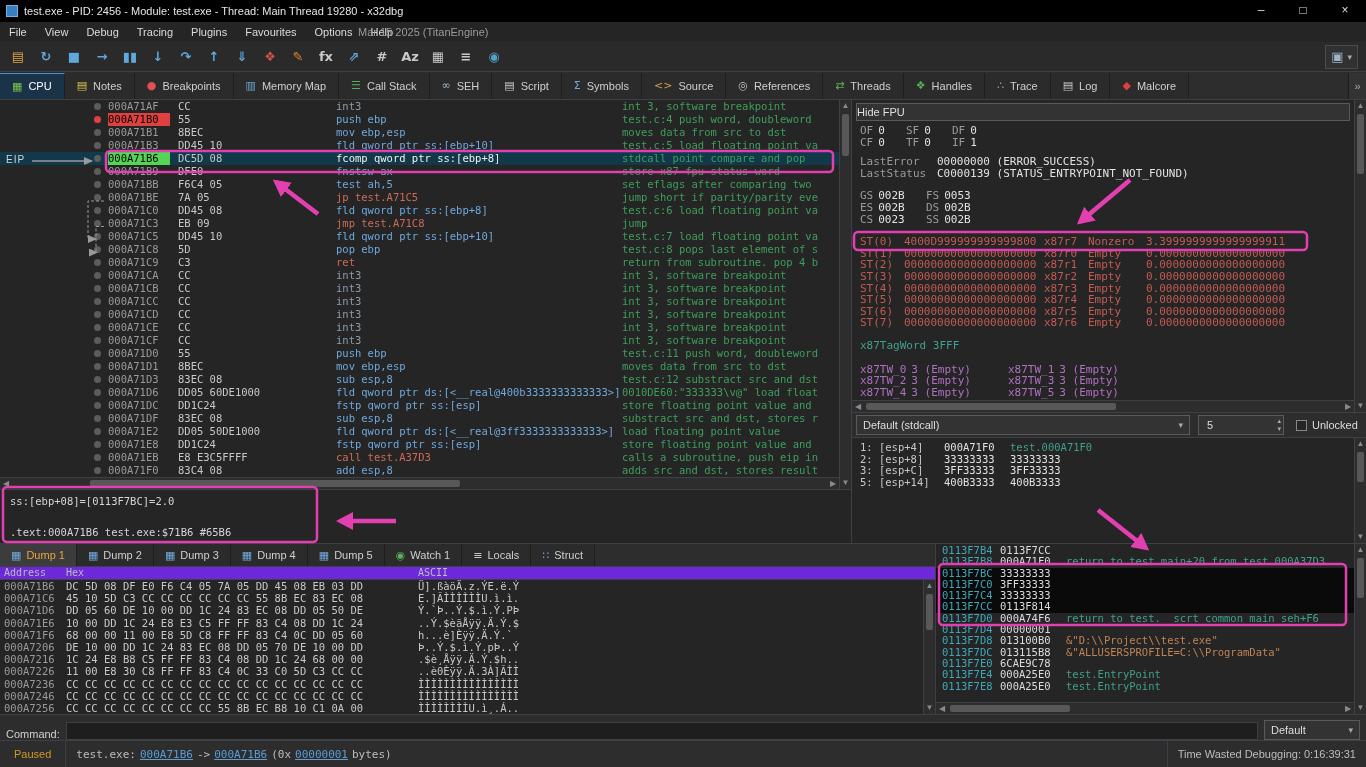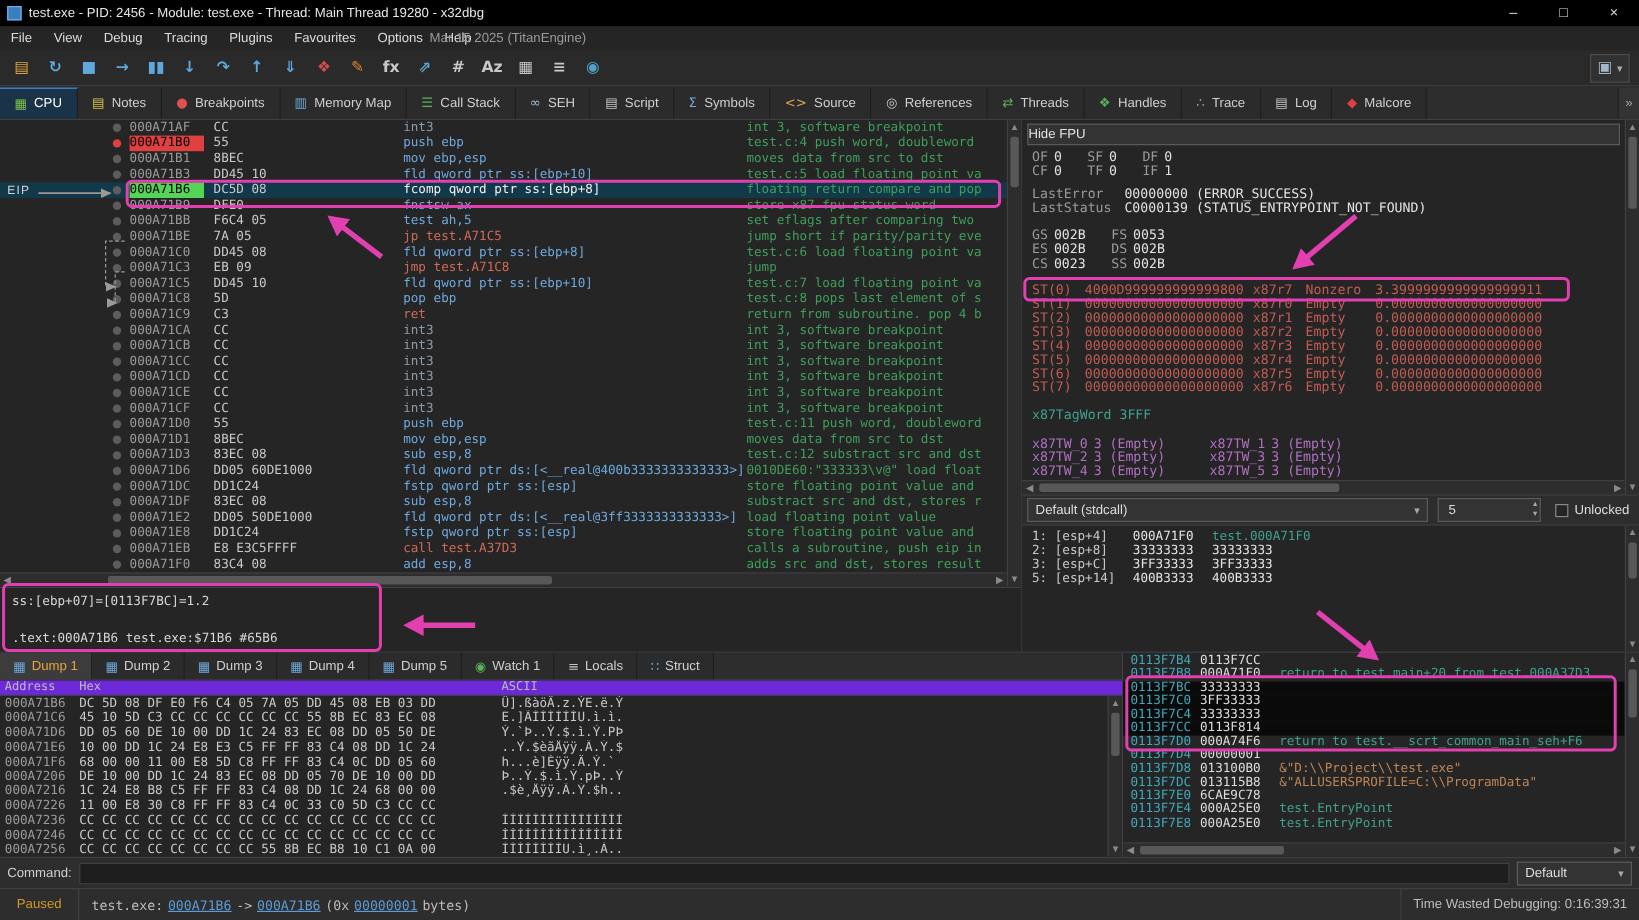--- a/index.html
+++ b/index.html
@@ -126,21 +126,21 @@
 .srow.sel{background:#0A0A0A}
 .sa{width:64px;padding-left:6px;color:var(--stack-cyan,#3FA7B8);flex:none}
 .sv{width:66px;color:#DCDCDC;flex:none}
 .sc{flex:1;overflow:hidden;color:#DCDCDC}
 .sc.sym{color:var(--sym-teal,#3FA08C)}
 .sc.str{color:var(--str-orange,#BE8454)}
 .stack-vscroll{position:absolute;right:0;top:0;width:12px;bottom:0}
 .stack-hscroll{position:absolute;left:0;bottom:0;right:12px;height:12px}
 
 
-.commandbar{position:absolute;left:0;top:714px;width:1366px;height:26px;background:#2D2D2D;border-top:1px solid #3F3F46;display:flex;align-items:center;padding:0 6px;gap:6px}
+.commandbar{position:absolute;left:0;top:714px;width:1366px;height:26px;background:#2D2D2D;border-top:1px solid #3F3F46;display:flex;align-items:flex-end;padding:0 6px;gap:6px}
 .cmd-label{color:#CFCFCF}
 .cmd-input{flex:1;height:18px;background:#1E1E1E;border:1px solid #3F3F46;color:#DDD;font-family:"DejaVu Sans Mono",monospace;font-size:10.5px;padding:0 4px;outline:none}
 .cmd-combo{width:96px}
 .statusbar{position:absolute;left:0;top:740px;width:1366px;height:27px;background:#2D2D2D;border-top:1px solid #3F3F46;display:flex;align-items:center;font-size:11px}
 .st-paused{color:var(--paused-orange,#D29922);padding:0 14px;border-right:1px solid #3F3F46;height:100%;display:flex;align-items:center}
 .st-mod{padding:0 10px;display:flex;align-items:center;gap:4px;color:#BDBDBD}
 .lnk{color:var(--link-blue,#5C9CD6);text-decoration:underline}
 .st-time{margin-left:auto;padding:0 10px;border-left:1px solid #3F3F46;height:100%;display:flex;align-items:center;color:#BDBDBD}
 
 
@@ -378,21 +378,21 @@
         <span class="cmt">test.c:5 load floating point va</span>
       </div>
 
       <div class="drow cur">
         <span class="gut">
           <span class="dot"></span>
         </span>
         <span class="addr eip">000A71B6</span>
         <span class="bytes">DC5D 08</span>
         <span class="instr i-n">fcomp qword ptr ss:[ebp+8]</span>
-        <span class="cmt">floating return compare and pop</span>
+        <span class="cmt">stdcall point compare and pop</span>
       </div>
 
       <div class="drow">
         <span class="gut">
           <span class="dot"></span>
         </span>
         <span class="addr">000A71B9</span>
         <span class="bytes">DFE0</span>
         <span class="instr i-n">fnstsw ax</span>
         <span class="cmt">store x87 fpu status word</span>
@@ -632,21 +632,21 @@
     <span class="sbtn">▲</span>
     <span class="sbthumb" style="top:14px;height:42px"></span>
     <span class="sbtn end">▼</span>
   </div>
   <div class="sb sb-h d-hscroll">
     <span class="sbtn">◀</span>
     <span class="sbthumb" style="left:90px;width:370px"></span>
     <span class="sbtn end">▶</span>
   </div>
   <div class="infobox mono">
-    <span>ss:[ebp+07]=[0113F7BC]=1.2</span>
+    <span>ss:[ebp+08]=[0113F7BC]=2.0</span>
     <span>.text:000A71B6 test.exe:$71B6 #65B6</span>
   </div>
 </div>
 
 <div class="right-pane">
   <div class="fpu-btn">Hide FPU</div>
   <div class="regs">
     <div class="flaggrid">
 
     <span class="fpair"><span class="rl">OF</span><span class="rv">0</span></span>
@@ -865,20 +865,21 @@
 
         <div class="du">
           <span class="du-a">000A7216</span>
           <span class="du-h">1C 24 E8 B8 C5 FF FF 83 C4 08 DD 1C 24 68 00 00</span>
           <span class="du-s">.$è¸Åÿÿ.Ä.Ý.$h..</span>
         </div>
 
         <div class="du">
           <span class="du-a">000A7226</span>
           <span class="du-h">11 00 E8 30 C8 FF FF 83 C4 0C 33 C0 5D C3 CC CC</span>
+          <span class="du-s">..è0Èÿÿ.Ä.3À]ÃÌÌ</span>
         </div>
 
         <div class="du">
           <span class="du-a">000A7236</span>
           <span class="du-h">CC CC CC CC CC CC CC CC CC CC CC CC CC CC CC CC</span>
           <span class="du-s">ÌÌÌÌÌÌÌÌÌÌÌÌÌÌÌÌ</span>
         </div>
 
         <div class="du">
           <span class="du-a">000A7246</span>

